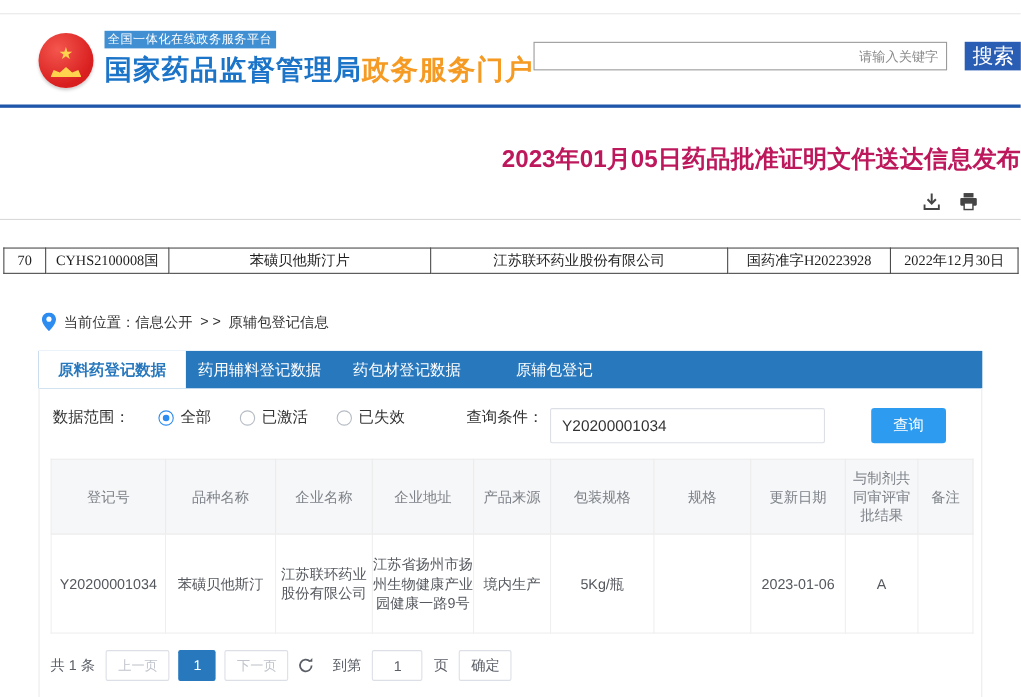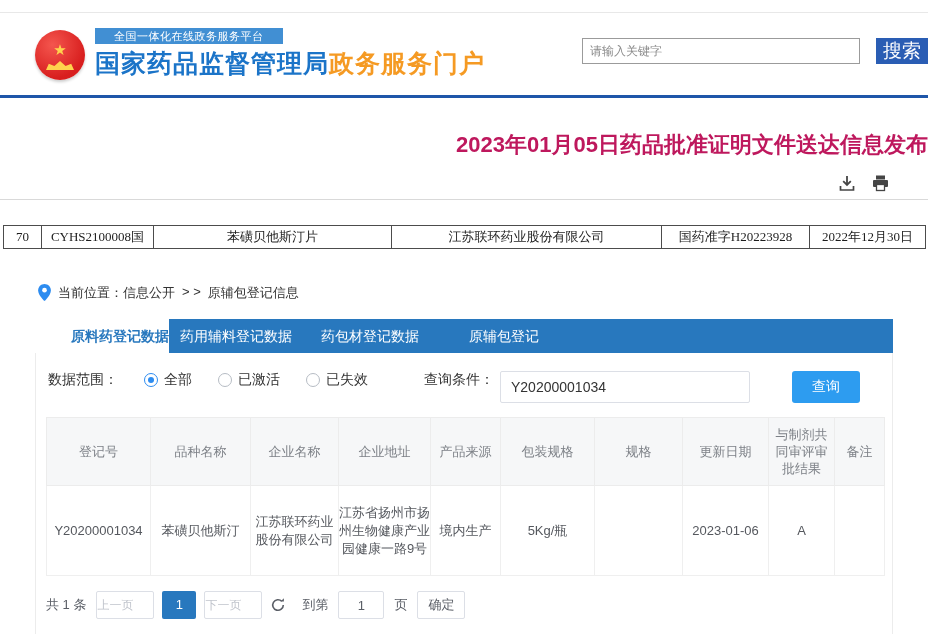--- a/index.html
+++ b/index.html
@@ -12,27 +12,27 @@
   .site-header { display: flex; align-items: flex-start; padding: 13px 0 10px 35px; height: 82px; }
   .emblem { width: 50px; height: 50px; border-radius: 50%;
             background: radial-gradient(circle at 35% 30%, #f4564e, #d81e1e 70%);
             display: flex; align-items: center; justify-content: center; position: relative;
             box-shadow: 0 2px 3px rgba(0,0,0,.2); flex: 0 0 auto; margin-top: 4px; }
   .emblem .star { color: #ffd34d; font-size: 15px; line-height: 1; margin-top: -12px; }
   .emblem::after { content:""; position:absolute; left: 11px; right: 11px; bottom: 10px; height: 9px;
                    background: #ffd34d; clip-path: polygon(0 100%,10% 30%,30% 55%,50% 0,70% 55%,90% 30%,100% 100%); }
   .brand { margin-left: 10px; }
   .badge { display: inline-block; background: #418fd3; color: #fff; font-size: 11px;
-           line-height: 16px; padding: 0 19px; letter-spacing: .5px; }
+           line-height: 16px; padding: 0 3px; letter-spacing: .5px; }
   .site-line { font-size: 25px; font-weight: bold; margin-top: 3px; letter-spacing: 1px; white-space: nowrap; }
   .site-name { color: #1b74c8; }
   .portal-name { color: #f59a23; }
   .search-area { margin-left: auto; display: flex; margin-top: 12px; }
-  .search-input { width: 278px; height: 26px; border: 1px solid #9b9b9b; font-size: 12px;
-                  padding: 0 7px; color: #333; outline: none; }
+  .search-input { width: 376px; height: 26px; border: 1px solid #9b9b9b; font-size: 12px;
+                  padding: 0 7px; color: #333; outline: none; text-align: right; }
   .search-input::placeholder { color: #8a8a8a; }
   .search-btn { width: 52px; height: 26px; margin-left: 16px; background: #2a5db4; color: #fff;
                 border: none; font-size: 19px; cursor: pointer; }
 
   .blue-divider { height: 3px; background: #1e56a9; }
 
   
   .page-title { text-align: right; font-size: 22px; font-weight: 600; color: #be185d; margin-top: 32px; margin-left: 20px; }
   .doc-actions { display: flex; justify-content: flex-end; gap: 15px; padding-right: 38px; margin-top: 14px; }
   .doc-actions svg { cursor: pointer; }
@@ -46,21 +46,21 @@
                        padding: 0 4px; white-space: nowrap; overflow: hidden; }
 
   
   .breadcrumb { display: flex; align-items: flex-start; gap: 7px; margin: 35px 0 0 38px;
                 font-size: 13px; color: #333; }
 
   
   .panel { margin: 17px 35px 0; width: 858px; }
   .tabbar { background: #2878be; height: 34px; display: flex; }
   .tab { width: 134px; line-height: 34px; text-align: center; color: #fff; font-size: 14px; cursor: pointer; }
-  .tab.active { background: #fff; color: #2878be; font-weight: bold; text-align: right; }
+  .tab.active { background: #fff; color: #2878be; font-weight: bold; }
   .panel-body { border: 1px solid #ececec; border-top: none; padding: 14px 10px 16px; }
 
   
   .filter-row { display: flex; align-items: flex-start; font-size: 14px; color: #333; padding: 4px 2px 14px; }
   .radio-opt { display: inline-flex; align-items: center; gap: 6px; margin-left: 26px; cursor: pointer; }
   .radio { width: 14px; height: 14px; border-radius: 50%; border: 1px solid #b6bcc4;
            display: inline-block; position: relative; background: #fff; }
   .radio.selected { border-color: #2d8cf0; }
   .radio.selected::after { content: ""; position: absolute; left: 3px; top: 3px; right: 3px; bottom: 3px;
                            border-radius: 50%; background: #2d8cf0; }
@@ -73,21 +73,21 @@
   
   .data-table { width: 100%; border-collapse: collapse; table-layout: fixed; font-size: 13px; }
   .data-table th { background: #f6f7f8; color: #7d8187; font-weight: normal;
                    border: 1px solid #ececec; padding: 8px 3px; line-height: 17px; }
   .data-table td { border: 1px solid #efefef; color: #55585e; text-align: center;
                    padding: 10px 0; line-height: 18px; height: 90px; }
 
   
   .pagination { display: flex; align-items: center; margin-top: 15px; font-size: 13px; color: #5a5e66; }
   .pg-total { margin-right: 10px; }
-  .pg-btn { width: 58px; height: 28px; line-height: 26px; text-align: left; border: 1px solid #dcdfe6;
+  .pg-btn { width: 58px; height: 28px; line-height: 26px; text-align: center; border: 1px solid #dcdfe6;
             background: #fff; color: #c0c4cc; border-radius: 2px; font-size: 12px; margin-right: 8px; cursor: default; }
   .pg-num { width: 34px; height: 28px; line-height: 28px; text-align: center; background: #2878be;
             color: #fff; border-radius: 2px; font-size: 13px; margin-right: 8px; cursor: pointer; }
   .pg-select { display: inline-flex; align-items: center; gap: 8px; border: 1px solid #dcdfe6; height: 30px;
                padding: 0 9px; border-radius: 3px; margin: 0 14px 0 12px; cursor: pointer; }
   .chev { width: 0; height: 0; border-left: 4px solid transparent; border-right: 4px solid transparent;
           border-top: 5px solid #9aa0a6; margin-top: 2px; }
   .pg-refresh { margin-right: 16px; display: inline-flex; cursor: pointer; }
   .jump-label { margin-right: 10px; }
   .jump-input { width: 46px; height: 28px; border: 1px solid #dcdfe6; border-radius: 2px;

